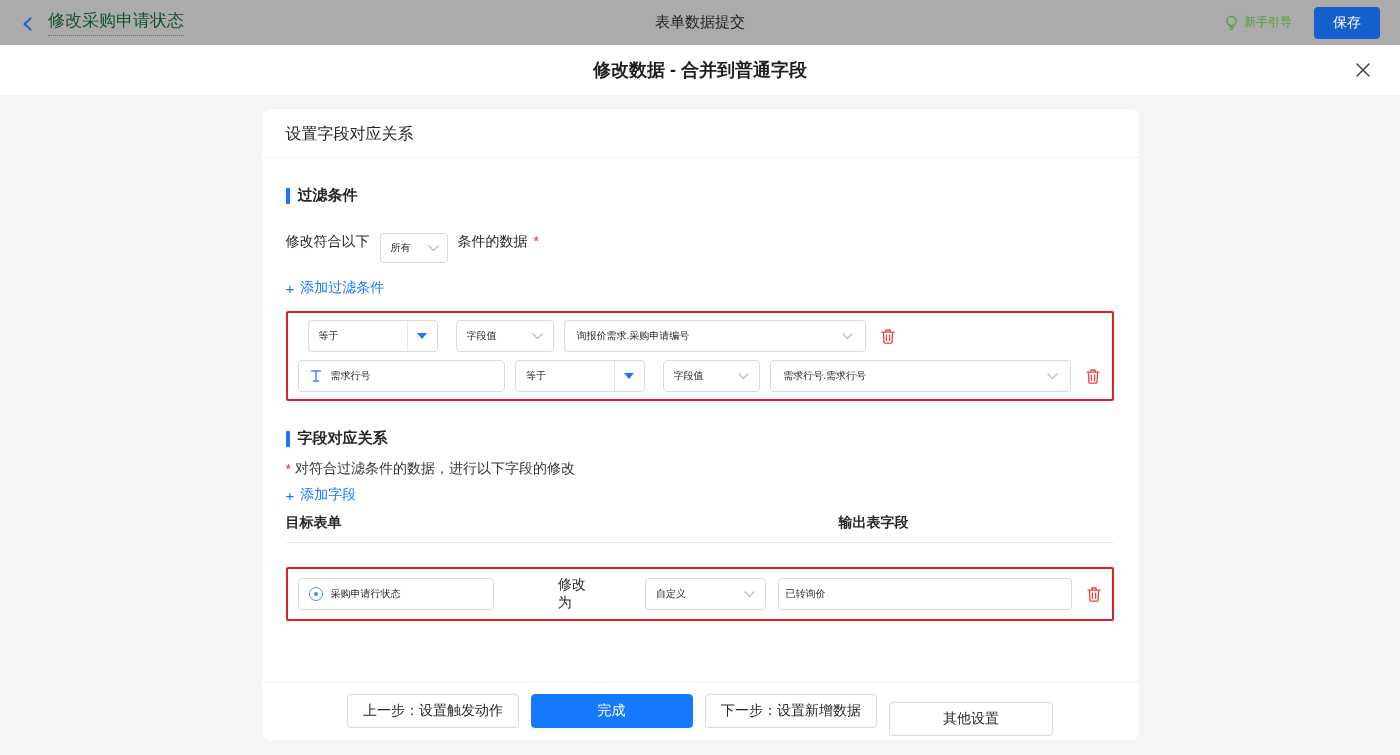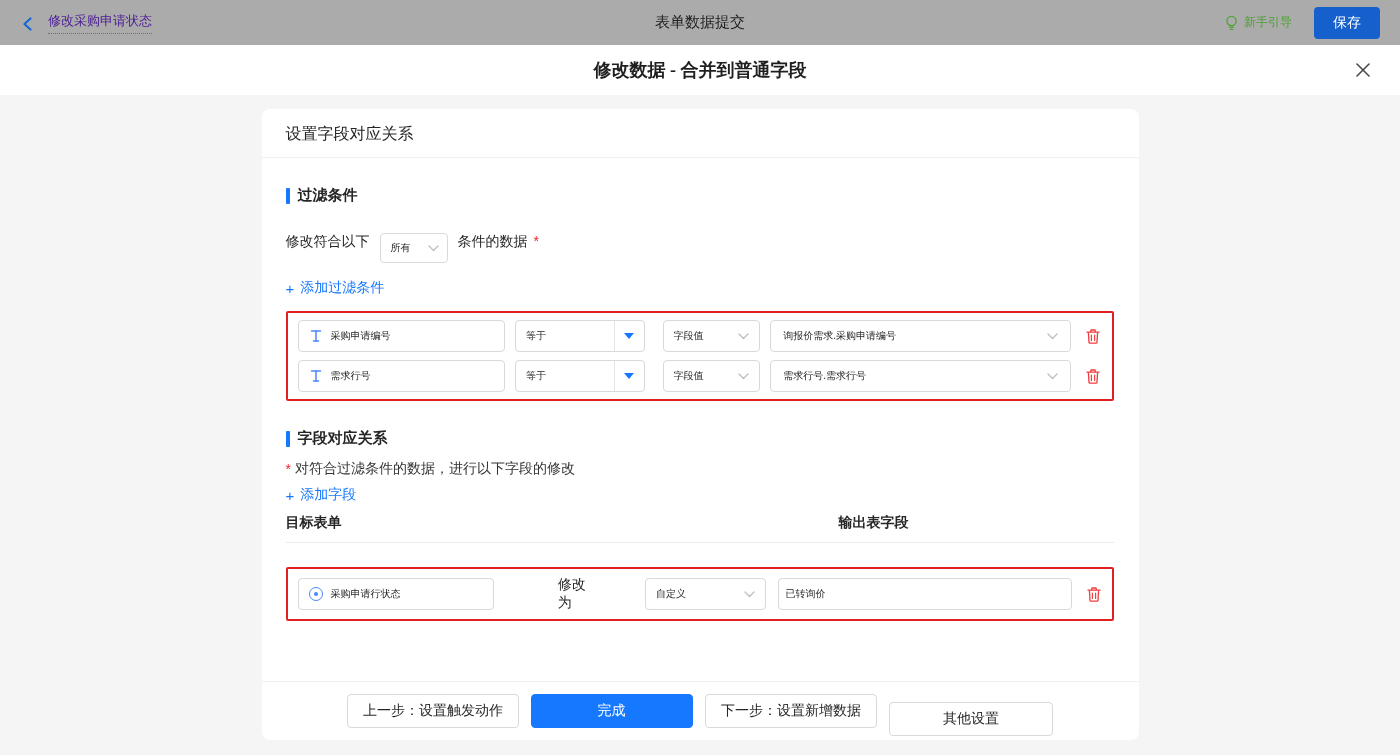--- a/index.html
+++ b/index.html
@@ -14,40 +14,40 @@
 
   
   .topbar {
     height: 45px; background: #ababab; flex: 0 0 45px;
     display: flex; align-items: center; padding: 0 20px;
     position: relative;
   }
   .topbar-left { display: flex; align-items: center; gap: 12px; }
   .back-icon { display: inline-flex; cursor: pointer; margin-top: 2px; }
   .topbar-title {
-    font-size: 13px; color: #4c1d95; cursor: pointer;
+    font-size: 17px; color: #14532d; cursor: pointer;
     border-bottom: 1px dotted #6f6f6f; padding-bottom: 3px;
   }
   .topbar-center {
     position: absolute; left: 50%; transform: translateX(-50%);
     font-size: 15px; color: #1f1f1f;
   }
   .topbar-right { margin-left: auto; display: flex; align-items: center; gap: 22px; }
   .guide-link { display: inline-flex; align-items: center; gap: 5px; cursor: pointer; }
   .guide-label { font-size: 12px; color: #4ea332; }
   .save-btn {
     min-width: 66px; height: 32px; padding: 0 16px; border: none; border-radius: 4px;
     background: #1560cd; color: #ffffff; font-size: 14px; cursor: pointer;
     font-family: inherit;
   }
 
   
   .dialog-header {
     height: 50px; background: #ffffff; flex: 0 0 50px;
-    display: flex; align-items: center; justify-content: center; position: relative; font-family: Liberation Serif, serif;
+    display: flex; align-items: center; justify-content: center; position: relative;
   }
   .dialog-title { font-size: 18px; font-weight: bold; color: #1f1f1f; }
   .close-btn {
     position: absolute; right: 26px; top: 14px; width: 22px; height: 22px;
     display: inline-flex; align-items: center; justify-content: center; cursor: pointer;
   }
 
   
   .dialog-body { flex: 1 1 auto; overflow: hidden; }
   .card {
@@ -205,30 +205,20 @@
         </div>
 
         <div class="add-link">
           <span class="plus-glyph">+</span>
           <span>添加过滤条件</span>
         </div>
 
         <div class="red-box">
 
           <div class="row">
-            <div class="ctrl field-input">
-              <span class="ftype-icon">
-                <svg width="14" height="14" viewBox="0 0 14 14">
-                    <line x1="2.5" y1="2" x2="11.5" y2="2" stroke="#4a86ff" stroke-width="1.5" stroke-linecap="round"></line>
-                    <line x1="7" y1="2" x2="7" y2="12" stroke="#4a86ff" stroke-width="1.5" stroke-linecap="round"></line>
-                    <line x1="4.5" y1="12" x2="9.5" y2="12" stroke="#4a86ff" stroke-width="1.5" stroke-linecap="round"></line>
-                  </svg>
-              </span>
-              <span>采购申请编号</span>
-            </div>
             <div class="ctrl op-select">
               <span class="op-label">等于</span>
               <span class="op-caret-seg">
                   <span class="caret-down"></span>
                 </span>
             </div>
             <div class="ctrl vt-select">
               <span>字段值</span>
               <svg width="11" height="7" viewBox="0 0 11 7">
                   <polyline points="1,1 5.5,5.5 10,1" fill="none" stroke="#bfbfbf" stroke-width="1.4" stroke-linecap="round" stroke-linejoin="round"></polyline>

